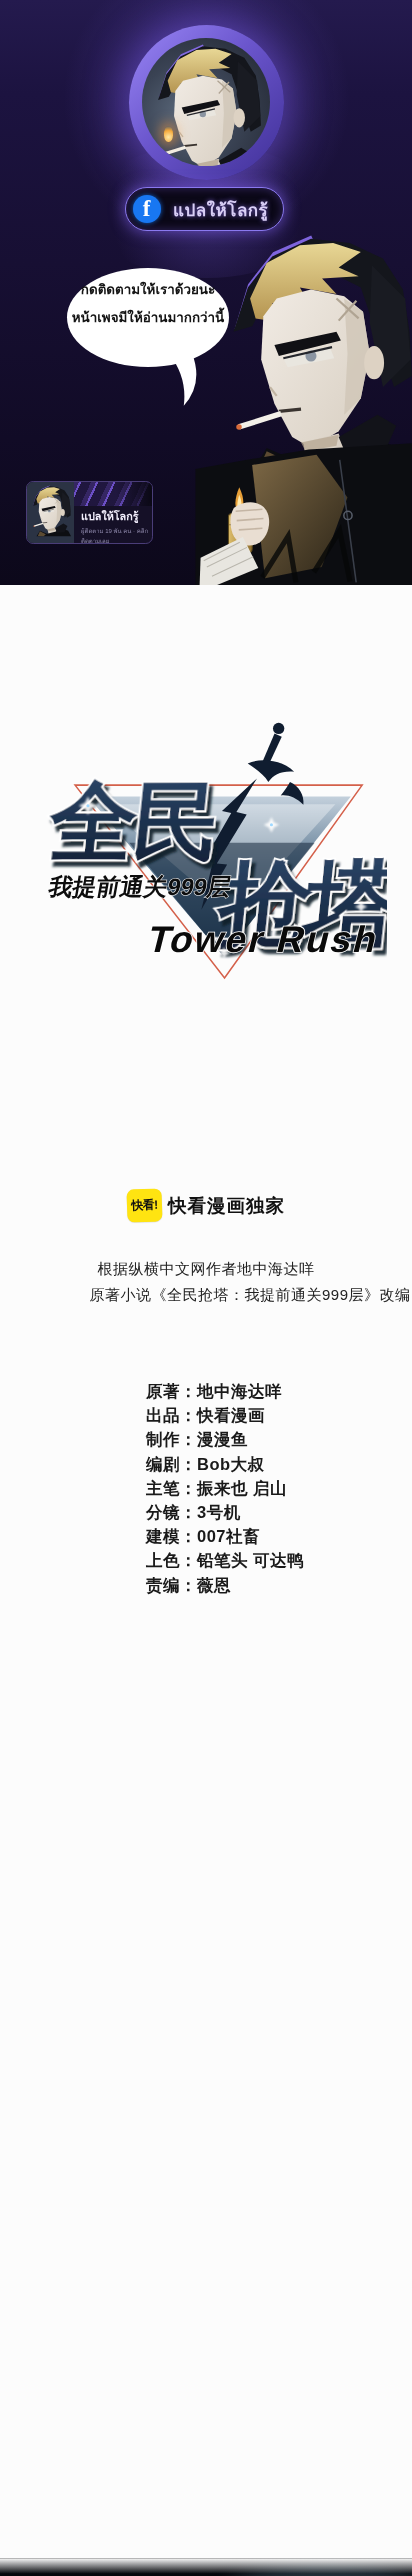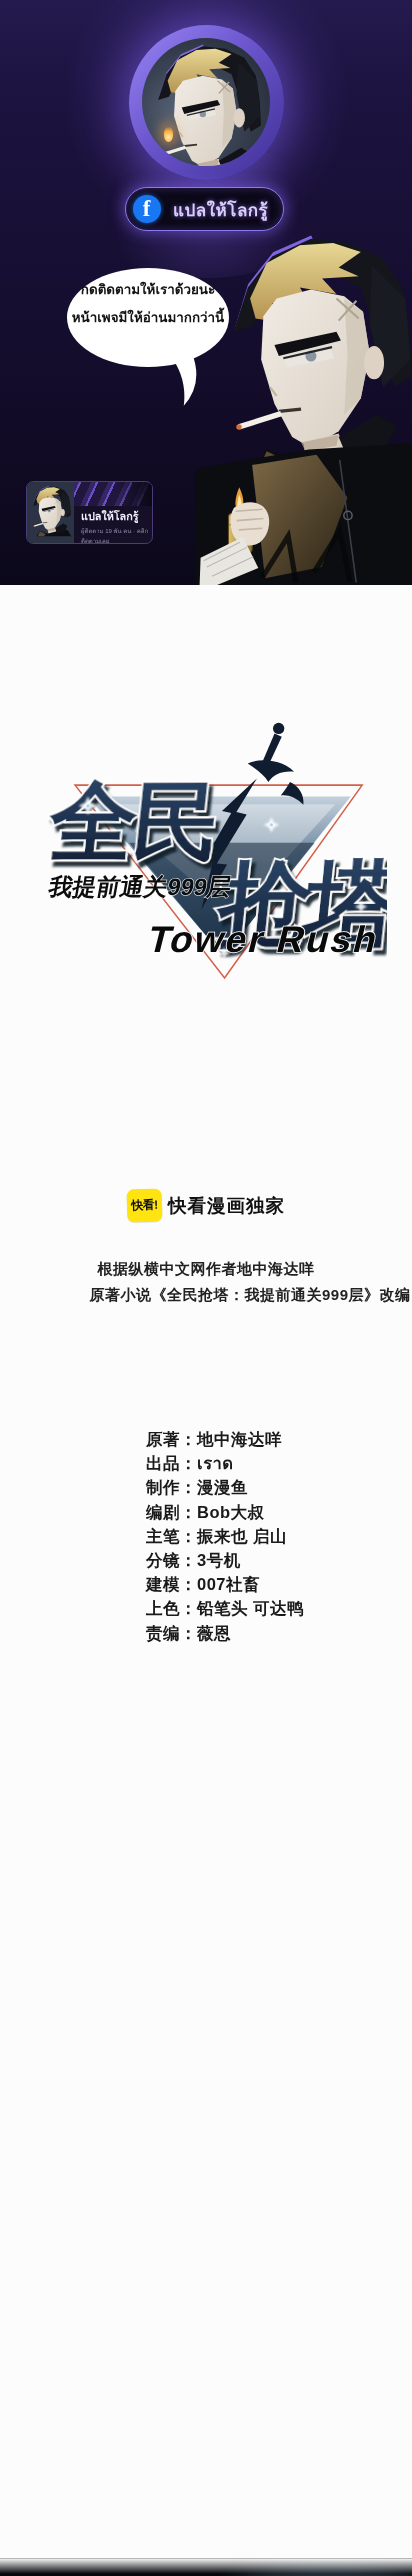--- a/index.html
+++ b/index.html
@@ -53,25 +53,25 @@
 
   
   .sec-white{position:absolute;left:0;top:585px;width:412px;height:1973px;background:#fcfcfc;overflow:hidden;}
 
   .kk-row{position:absolute;left:0;top:604px;width:100%;display:flex;align-items:center;justify-content:center;gap:6.2px;}
   .kk-icon{width:35px;height:33px;border-radius:7.2px;background:#ffe411;transform:rotate(-2deg);
     display:flex;align-items:center;justify-content:center;
     font-size:12px;font-weight:900;color:#111;letter-spacing:-0.5px;box-shadow:0 0.5px 1px rgba(0,0,0,.15);}
   .kk-label{font-size:18.5px;font-weight:800;color:#111;letter-spacing:1px;text-align:right;}
 
-  .adapt{position:absolute;left:0;width:100%;text-align:center;color:#222;font-size:15px;font-weight:700;letter-spacing:0.5px;}
+  .adapt{position:absolute;left:0;width:100%;text-align:center;color:#222;font-size:15px;font-weight:400;letter-spacing:0.5px;}
   .adapt1{top:675px;}
   .adapt2{top:701px;margin-left:44px;}
 
-  .credits{position:absolute;left:146px;top:798px;margin-top:48px;}
+  .credits{position:absolute;left:146px;top:798px;}
   .credit-line{font-size:16.5px;line-height:16.5px;margin-bottom:7.7px;font-weight:600;color:#1a1a1a;letter-spacing:0.5px;}
 
   
   .sec-bottom{position:absolute;left:0;top:2558px;width:412px;height:446px;overflow:hidden;background:#05070a;}
 </style>
 </head>
 <body>
 
 <div class="page">
 
@@ -249,21 +249,21 @@
     <div class="adapt adapt1">根据纵横中文网作者地中海达咩</div>
     <div class="adapt adapt2">原著小说《全民抢塔：我提前通关999层》改编</div>
 
     <div class="credits">
 
         <div class="credit-line">
           <span>原著：地中海达咩</span>
         </div>
 
         <div class="credit-line">
-          <span>出品：เราด</span>
+          <span>出品：快看漫画</span>
         </div>
 
         <div class="credit-line">
           <span>制作：漫漫鱼</span>
         </div>
 
         <div class="credit-line">
           <span>编剧：Bob大叔</span>
         </div>
 

